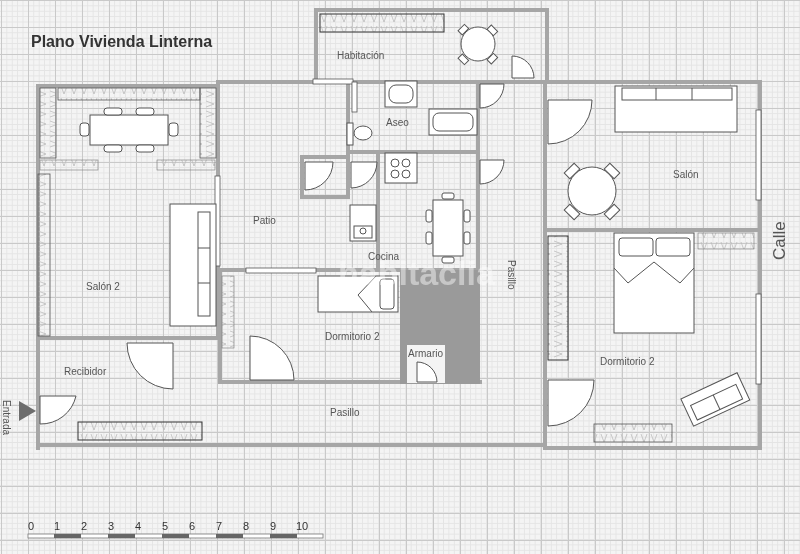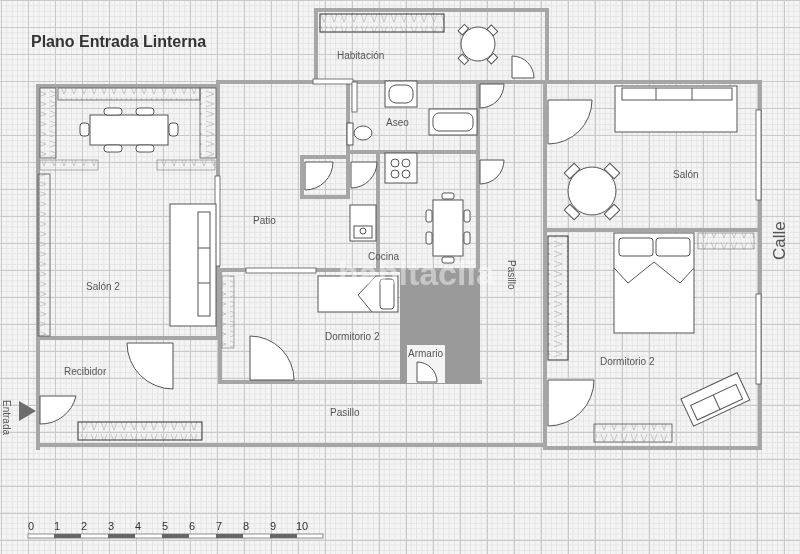--- a/index.html
+++ b/index.html
@@ -21,21 +21,21 @@
     font-size: 16px; font-weight: bold; color: #333;
   }
   .lbl { font-family: "Liberation Sans", sans-serif; font-size: 10px; fill: #555; }
   .lbl-big { font-family: "Liberation Sans", sans-serif; font-size: 17px; fill: #555; }
   .scale-lbl { font-family: "Liberation Sans", sans-serif; font-size: 11px; fill: #333; }
   .wm { font-family: "Liberation Sans", sans-serif; font-size: 34px; fill: #ffffff; opacity: 0.45; font-weight: bold; }
 </style>
 </head>
 <body>
 
-<div class="title">Plano Entrada Linterna</div>
+<div class="title">Plano Vivienda Linterna</div>
 
 <svg id="plan" width="800" height="554" viewBox="0 0 800 554" xmlns="http://www.w3.org/2000/svg">
   <defs>
     <pattern id="zig" width="10" height="12" patternUnits="userSpaceOnUse">
       <path d="M1 2 L4 10 L7 2" stroke="#bbb" stroke-width="0.8" fill="none"></path>
     </pattern>
     <pattern id="zigv" width="12" height="10" patternUnits="userSpaceOnUse">
       <path d="M2 1 L10 4 L2 7" stroke="#bbb" stroke-width="0.8" fill="none"></path>
     </pattern>
   </defs>

